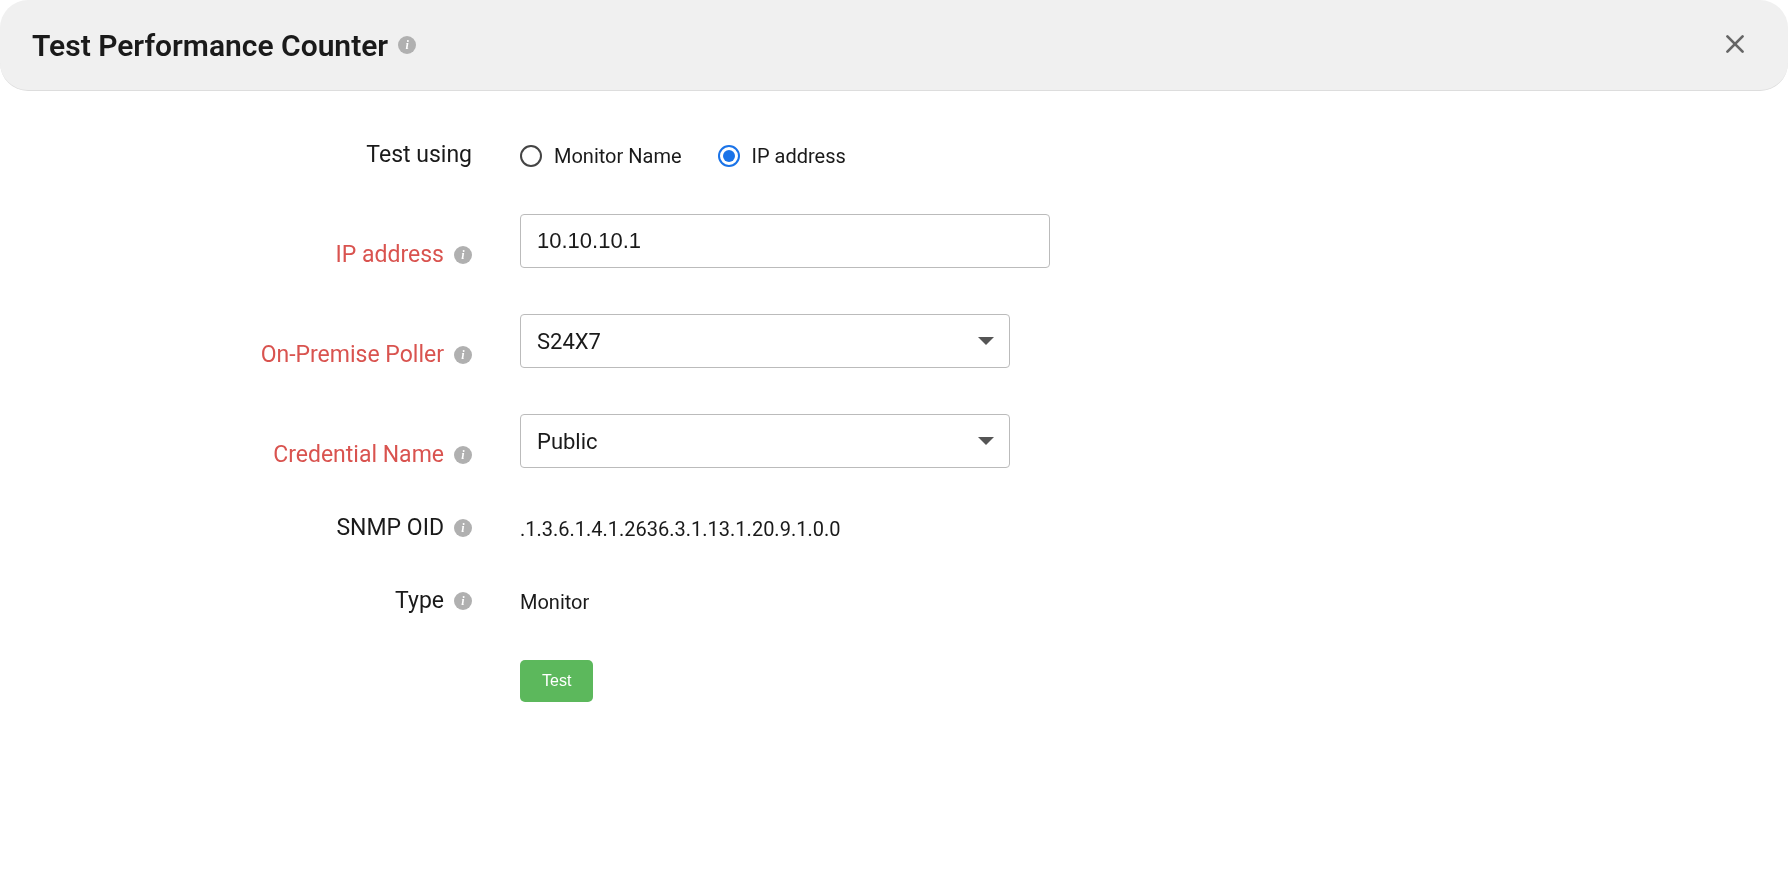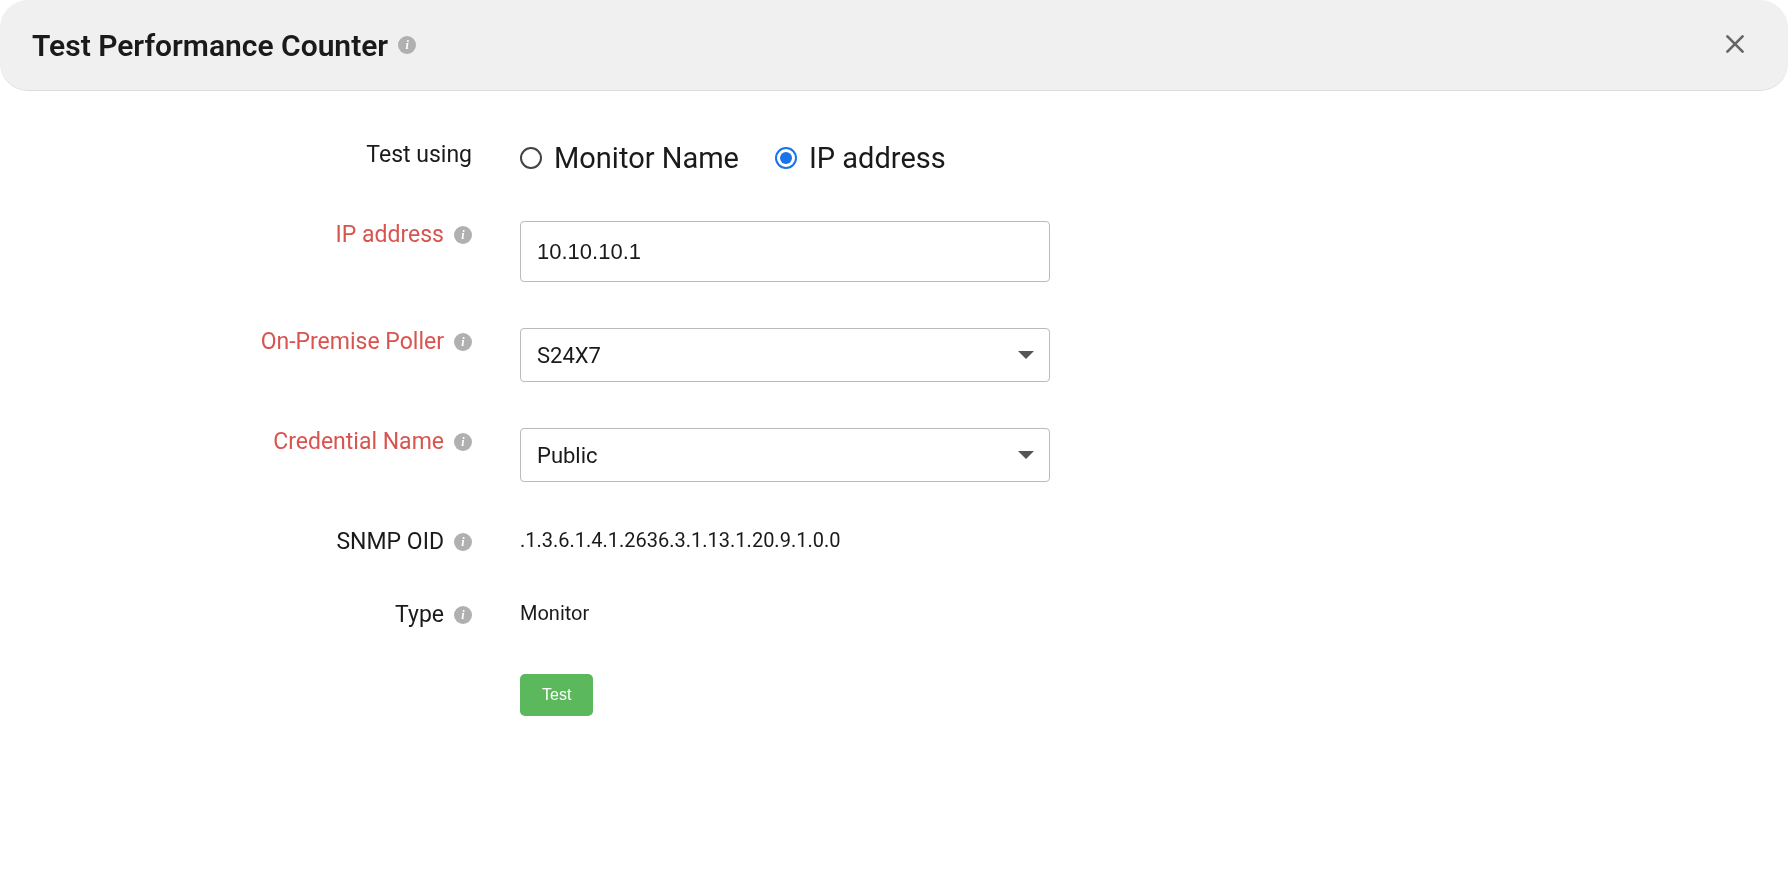--- a/index.html
+++ b/index.html
@@ -51,21 +51,21 @@
     color: #666;
     cursor: pointer;
     line-height: 1;
     padding: 4px 8px;
   }
   .form-container {
     padding: 50px 40px 40px 40px;
   }
   .form-row {
     display: flex;
-    align-items: flex-start;
+    align-items: flex-end;
     margin-bottom: 46px;
   }
   .form-label {
     width: 480px;
     text-align: right;
     padding-right: 48px;
     font-size: 23px;
     color: #1a1a1a;
     display: flex;
     align-items: center;
@@ -78,21 +78,21 @@
   .form-label .info-icon {
     flex-shrink: 0;
   }
   .form-control-wrap {
     flex: 0 0 auto;
   }
   .radio-group {
     display: flex;
     align-items: center;
     gap: 36px;
-    font-size: 29px;
+    font-size: 20px;
   }
   .radio-option {
     display: flex;
     align-items: center;
     gap: 12px;
     cursor: pointer;
   }
   .radio-circle {
     width: 22px;
     height: 22px;
@@ -107,32 +107,32 @@
     border-color: #1a73e8;
   }
   .radio-dot {
     width: 12px;
     height: 12px;
     background: #1a73e8;
     border-radius: 50%;
   }
   .text-input {
     width: 530px;
-    height: 61px;
+    height: 54px;
     border: 1px solid #bbb;
     border-radius: 4px;
     padding: 0 16px;
     font-size: 22px;
     color: #1a1a1a;
     background: #fff;
     outline: none;
   }
   .select-wrap {
     position: relative;
-    width: 530px;
+    width: 490px;
   }
   .select-display {
     width: 100%;
     height: 54px;
     border: 1px solid #bbb;
     border-radius: 4px;
     padding: 0 40px 0 16px;
     font-size: 22px;
     color: #1a1a1a;
     background: #fff;

